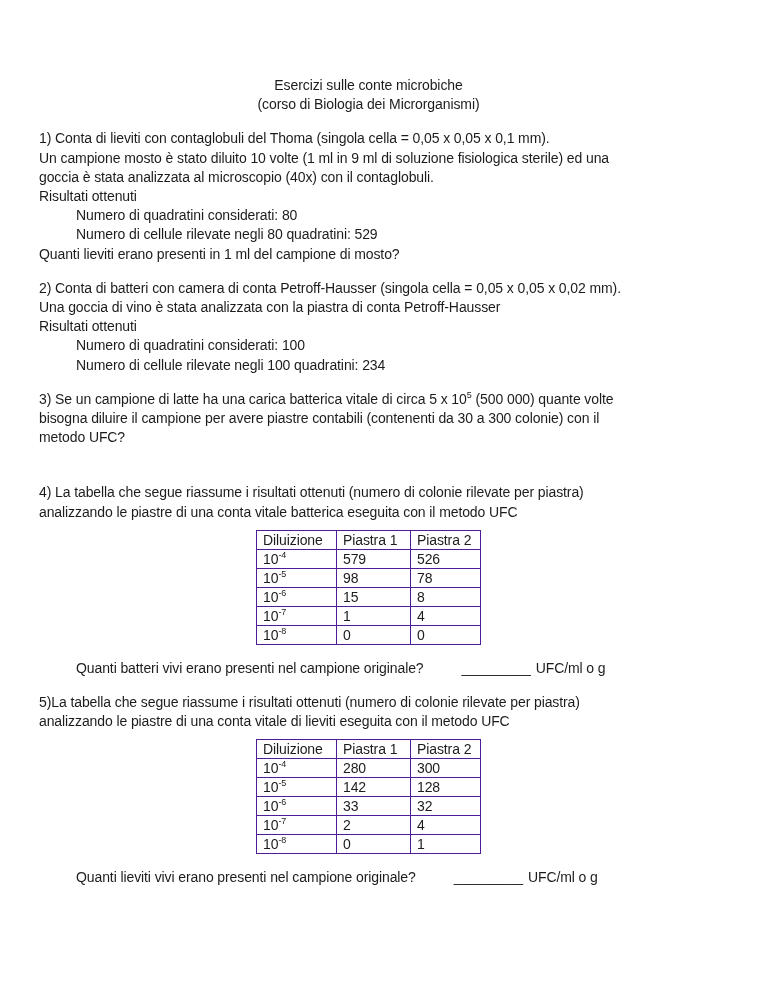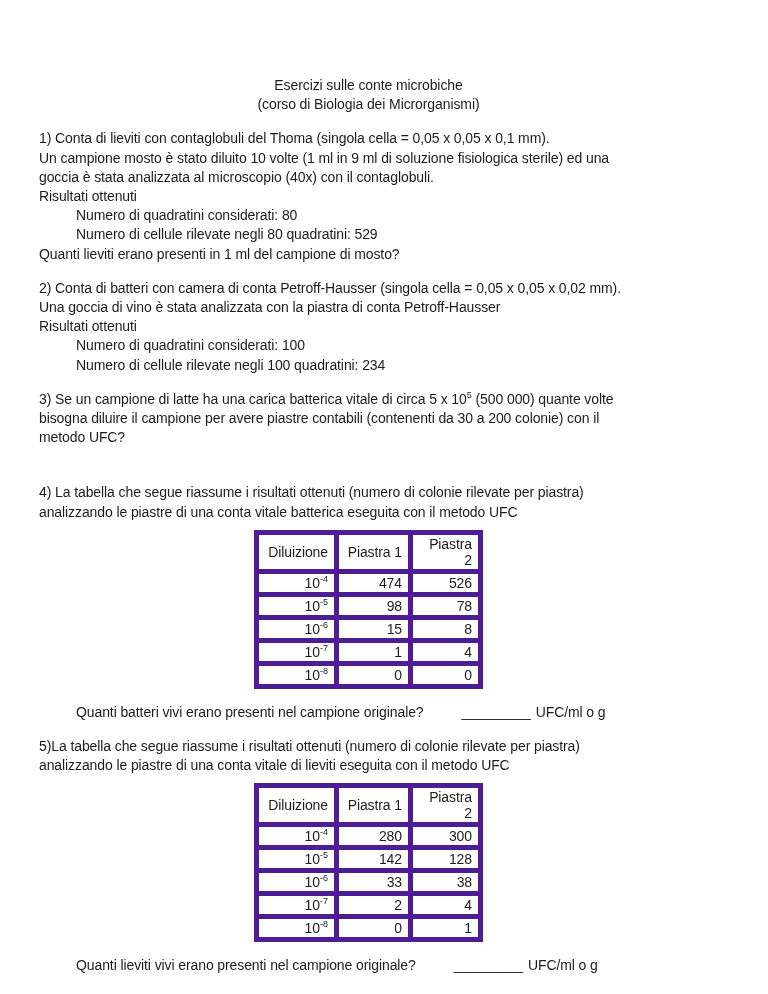--- a/index.html
+++ b/index.html
@@ -22,23 +22,23 @@
   .section { margin-bottom: 15px; }
   .section-q3 { margin-bottom: 36px; }
   .indent { padding-left: 37px; }
   .line { white-space: nowrap; }
   sup.exp { font-size: 9px; letter-spacing: 0; line-height: 0; }
   table.counts {
     border-collapse: collapse;
     margin: 8px auto 14px auto;
   }
   table.counts th, table.counts td {
-    border: 5px solid #4c1d95;
+    border: 1px solid #4c1d95;
     font-weight: normal;
-    text-align: right;
+    text-align: left;
     font-family: "Liberation Sans", sans-serif;
     font-size: 14px;
     letter-spacing: -0.1px;
     line-height: 16px;
     padding: 1px 6px;
     color: #1c1c1c;
   }
   .col-dil { width: 80px; }
   .col-p1 { width: 74px; }
   .col-p2 { width: 70px; }
@@ -69,40 +69,40 @@
   <div class="section">
     <div class="line">2) Conta di batteri con camera di conta Petroff-Hausser (singola cella = 0,05 x 0,05 x 0,02 mm).</div>
     <div class="line">Una goccia di vino è stata analizzata con la piastra di conta Petroff-Hausser</div>
     <div class="line">Risultati ottenuti</div>
     <div class="line indent">Numero di quadratini considerati: 100</div>
     <div class="line indent">Numero di cellule rilevate negli 100 quadratini: 234</div>
   </div>
 
   <div class="section section-q3">
     <div class="line"><span>3) Se un campione di latte ha una carica batterica vitale di circa 5 x 10</span><sup class="exp">5</sup><span> (500 000) quante volte</span></div>
-    <div class="line">bisogna diluire il campione per avere piastre contabili (contenenti da 30 a 200 colonie) con il</div>
+    <div class="line">bisogna diluire il campione per avere piastre contabili (contenenti da 30 a 300 colonie) con il</div>
     <div class="line">metodo UFC?</div>
   </div>
 
   <div class="section">
     <div class="line">4) La tabella che segue riassume i risultati ottenuti (numero di colonie rilevate per piastra)</div>
     <div class="line">analizzando le piastre di una conta vitale batterica eseguita con il metodo UFC</div>
 
     <table class="counts">
       <thead>
         <tr>
           <th class="col-dil">Diluizione</th>
           <th class="col-p1">Piastra 1</th>
           <th class="col-p2">Piastra 2</th>
         </tr>
       </thead>
       <tbody>
         <tr>
           <td><span>10</span><sup class="exp">-4</sup></td>
-          <td>474</td>
+          <td>579</td>
           <td>526</td>
         </tr>
         <tr>
           <td><span>10</span><sup class="exp">-5</sup></td>
           <td>98</td>
           <td>78</td>
         </tr>
         <tr>
           <td><span>10</span><sup class="exp">-6</sup></td>
           <td>15</td>
@@ -145,21 +145,21 @@
           <td>300</td>
         </tr>
         <tr>
           <td><span>10</span><sup class="exp">-5</sup></td>
           <td>142</td>
           <td>128</td>
         </tr>
         <tr>
           <td><span>10</span><sup class="exp">-6</sup></td>
           <td>33</td>
-          <td>38</td>
+          <td>32</td>
         </tr>
         <tr>
           <td><span>10</span><sup class="exp">-7</sup></td>
           <td>2</td>
           <td>4</td>
         </tr>
         <tr>
           <td><span>10</span><sup class="exp">-8</sup></td>
           <td>0</td>
           <td>1</td>

